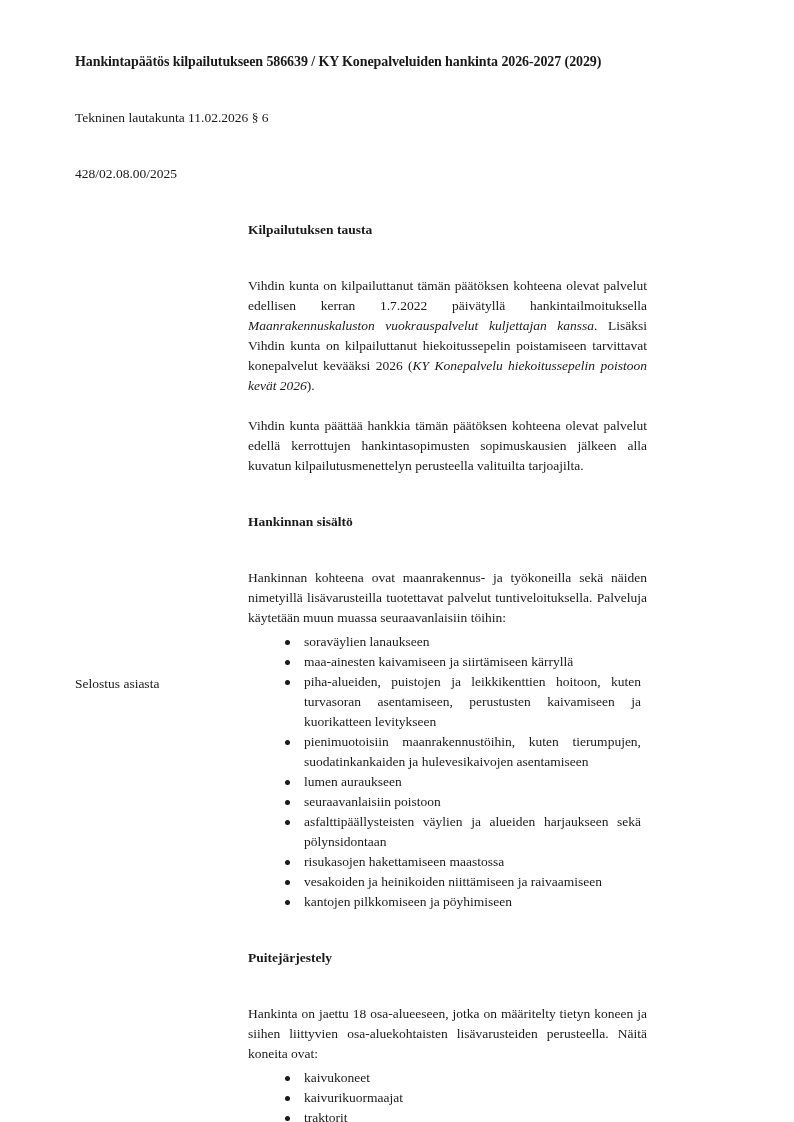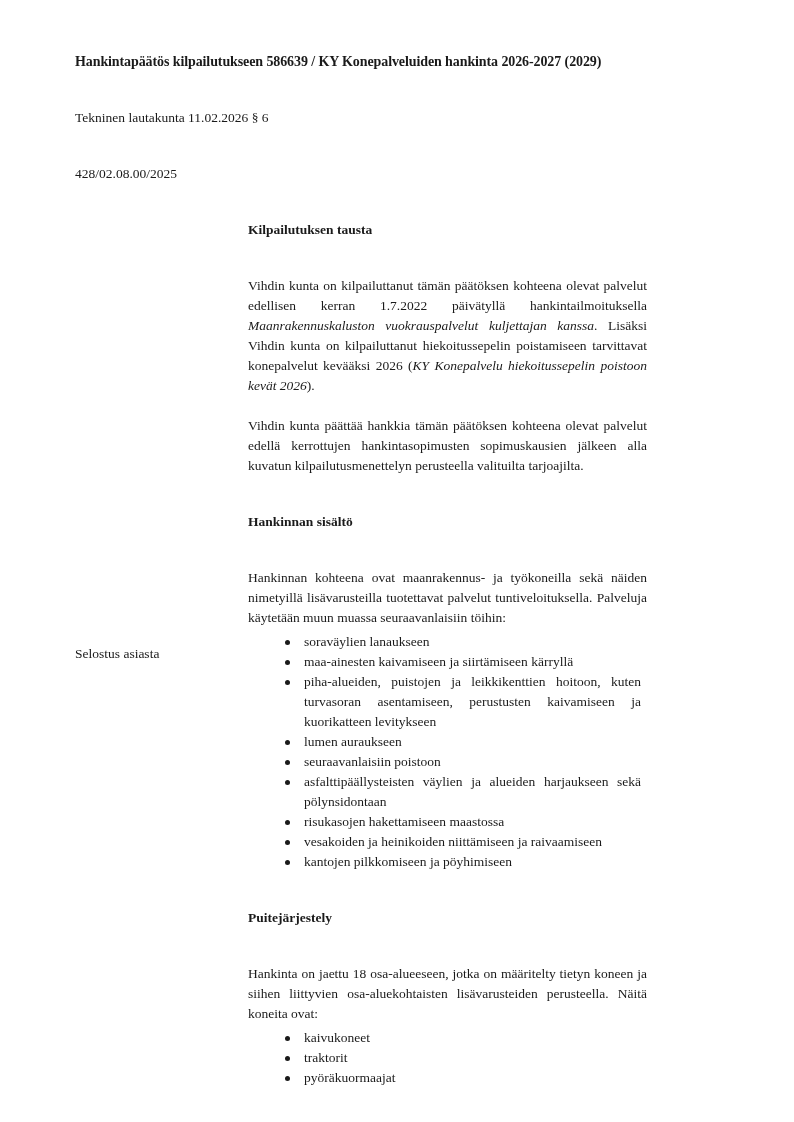--- a/index.html
+++ b/index.html
@@ -101,29 +101,31 @@
     <div class="body-col">
         <div class="blk-heading">Kilpailutuksen tausta</div>
         <p class="blk-paragraph"><span>Vihdin kunta on kilpailuttanut tämän päätöksen kohteena olevat palvelut edellisen kerran 1.7.2022 päivätyllä hankintailmoituksella </span><em>Maanrakennuskaluston vuokrauspalvelut kuljettajan kanssa</em><span>. Lisäksi Vihdin kunta on kilpailuttanut hiekoitussepelin poistamiseen tarvittavat konepalvelut kevääksi 2026 (</span><em>KY Konepalvelu hiekoitussepelin poistoon kevät 2026</em><span>).</span></p>
         <p class="blk-paragraph"><span>Vihdin kunta päättää hankkia tämän päätöksen kohteena olevat palvelut edellä kerrottujen hankintasopimusten sopimuskausien jälkeen alla kuvatun kilpailutusmenettelyn perusteella valituilta tarjoajilta.</span></p>
         <div class="blk-heading">Hankinnan sisältö</div>
         <p class="blk-paragraph"><span>Hankinnan kohteena ovat maanrakennus- ja työkoneilla sekä näiden nimetyillä lisävarusteilla tuotettavat palvelut tuntiveloituksella. Palveluja käytetään muun muassa seuraavanlaisiin töihin:</span></p>
         <ul class="blk-bullets">
           <li><span class="bullet-marker"></span><span>soraväylien lanaukseen</span></li>
           <li><span class="bullet-marker"></span><span>maa-ainesten kaivamiseen ja siirtämiseen kärryllä</span></li>
           <li><span class="bullet-marker"></span><span>piha-alueiden, puistojen ja leikkikenttien hoitoon, kuten turvasoran asentamiseen, perustusten kaivamiseen ja kuorikatteen levitykseen</span></li>
+          <li><span class="bullet-marker"></span><span>pienimuotoisiin maanrakennustöihin, kuten tierumpujen, suodatinkankaiden ja hulevesikaivojen asentamiseen</span></li>
           <li><span class="bullet-marker"></span><span>lumen auraukseen</span></li>
           <li><span class="bullet-marker"></span><span>seuraavanlaisiin poistoon</span></li>
           <li><span class="bullet-marker"></span><span>asfalttipäällysteisten väylien ja alueiden harjaukseen sekä pölynsidontaan</span></li>
           <li><span class="bullet-marker"></span><span>risukasojen hakettamiseen maastossa</span></li>
           <li><span class="bullet-marker"></span><span>vesakoiden ja heinikoiden niittämiseen ja raivaamiseen</span></li>
           <li><span class="bullet-marker"></span><span>kantojen pilkkomiseen ja pöyhimiseen</span></li>
         </ul>
         <div class="blk-heading">Puitejärjestely</div>
         <p class="blk-paragraph"><span>Hankinta on jaettu 18 osa-alueeseen, jotka on määritelty tietyn koneen ja siihen liittyvien osa-aluekohtaisten lisävarusteiden perusteella. Näitä koneita ovat:</span></p>
         <ul class="blk-bullets">
           <li><span class="bullet-marker"></span><span>kaivukoneet</span></li>
+          <li><span class="bullet-marker"></span><span>kaivurikuormaajat</span></li>
           <li><span class="bullet-marker"></span><span>traktorit</span></li>
           <li><span class="bullet-marker"></span><span>pyöräkuormaajat</span></li>
         </ul>
       </div>
   </div>
 </div>
 
 </body></html>

